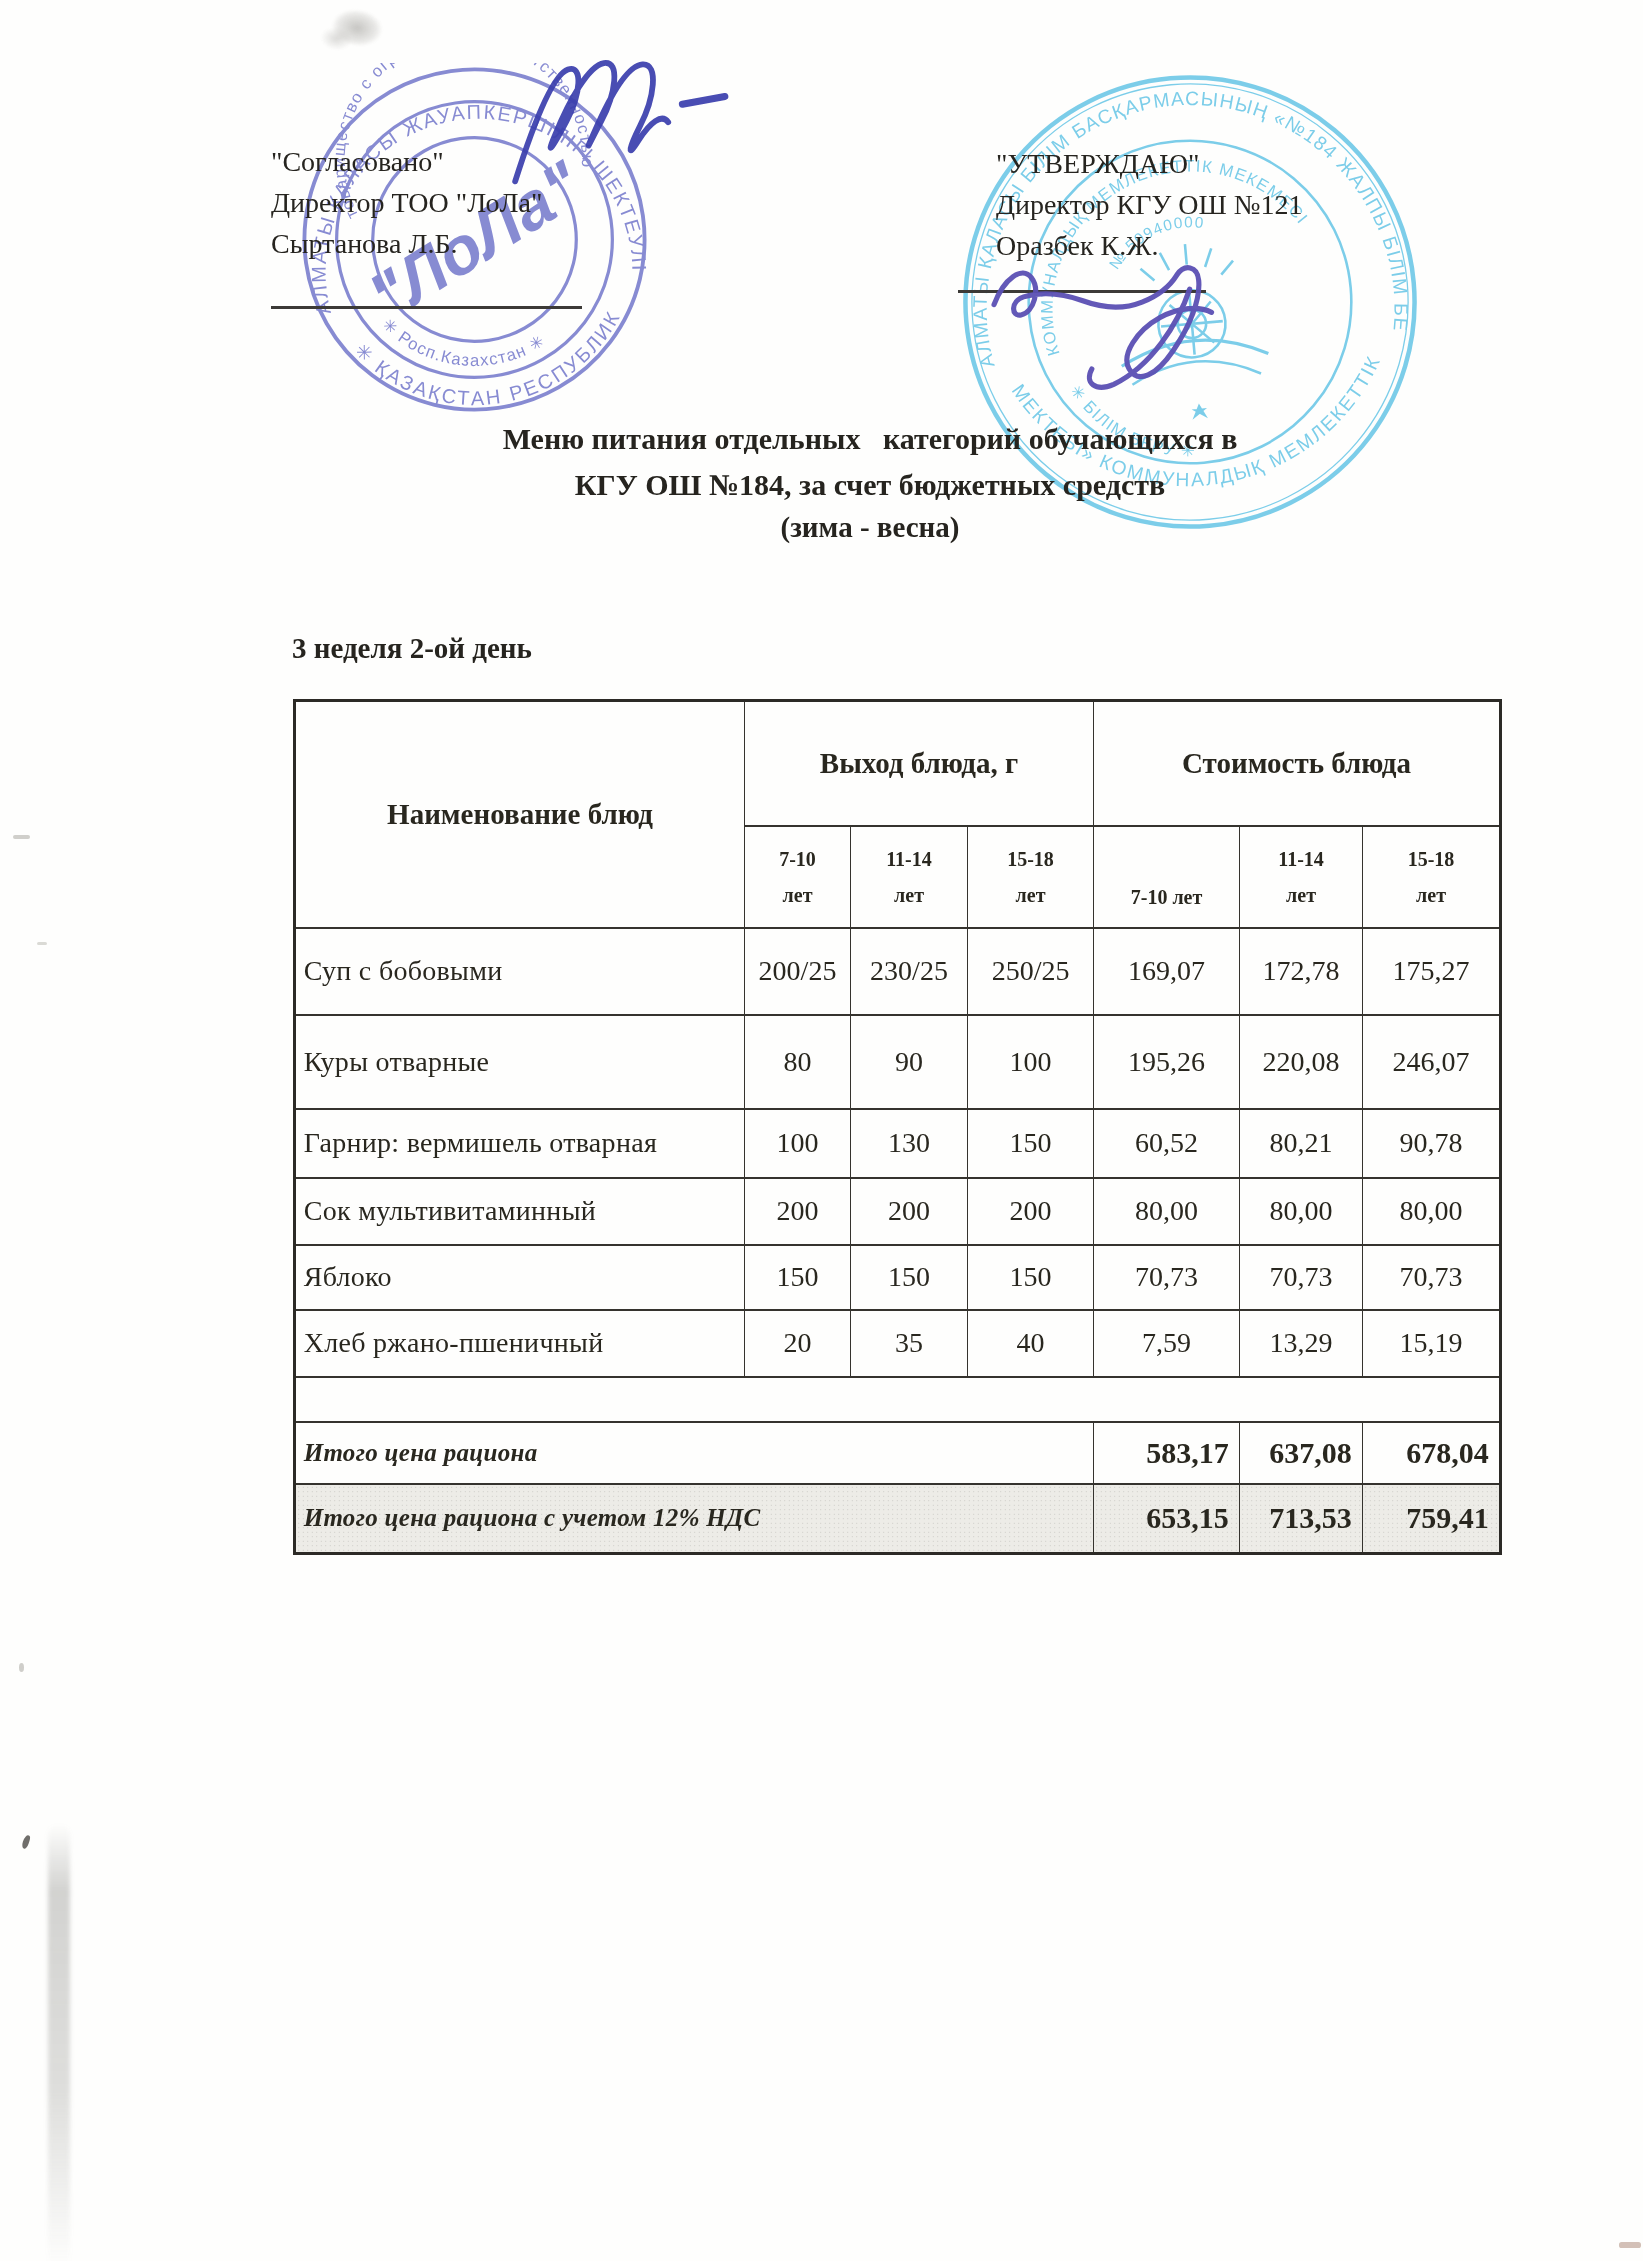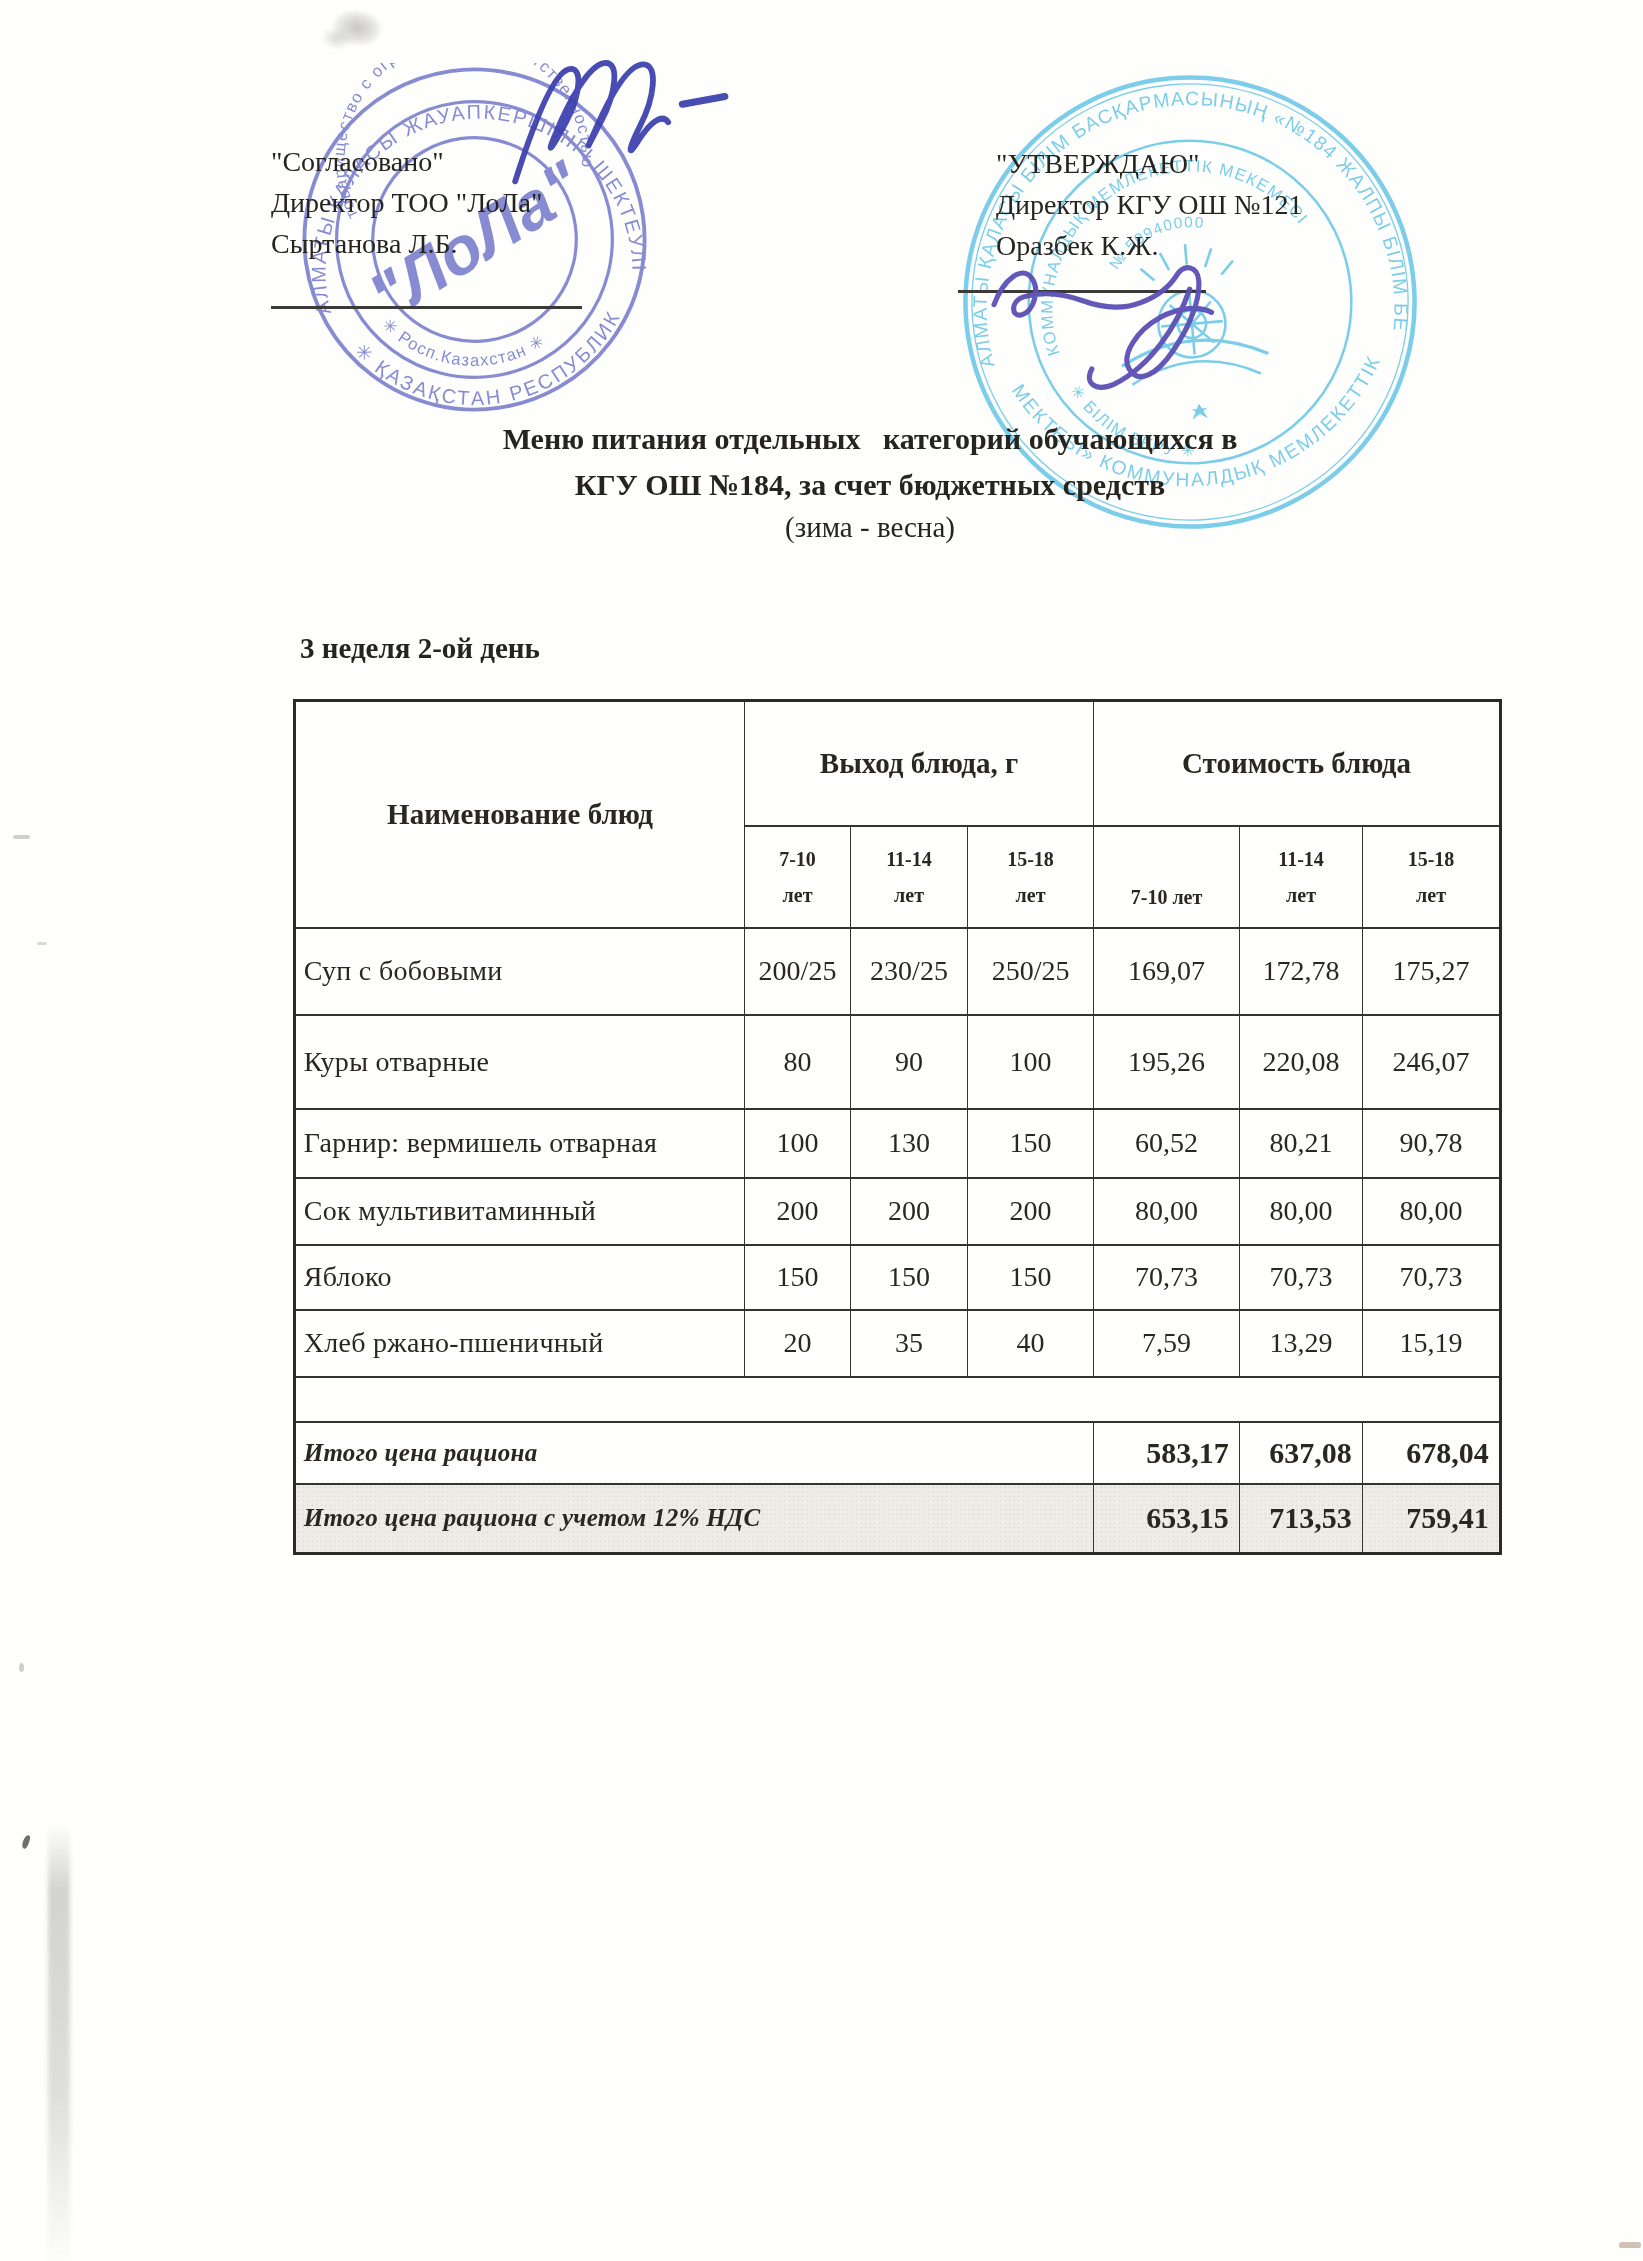--- a/index.html
+++ b/index.html
@@ -33,22 +33,22 @@
   
   .appr{font-size:28px;line-height:41px;white-space:pre;z-index:5;}
   .appr-left{left:271px;top:141px;}
   .appr-right{left:996px;top:143px;}
   .sigline{height:2.6px;background:#3c3a37;z-index:5;}
   .sigline-left{left:271px;top:306px;width:311px;}
   .sigline-right{left:958px;top:290px;width:248px;}
 
   
   .title{left:322px;top:416px;width:1096px;text-align:center;font-weight:bold;font-size:30px;line-height:46px;white-space:pre;z-index:5;}
-  .subtitle{left:322px;top:511px;width:1096px;text-align:center;font-weight:normal;font-size:29px;z-index:5;}
-  .weekday{left:300px;top:632px;font-weight:bold;font-size:29px;z-index:5;}
+  .subtitle{left:322px;top:511px;width:1096px;text-align:center;font-weight:bold;font-size:29px;z-index:5;}
+  .weekday{left:292px;top:632px;font-weight:bold;font-size:29px;z-index:5;}
 
   
   .menu-table{
     position:absolute;left:293px;top:699px;width:1207px;
     border-collapse:collapse;table-layout:fixed;z-index:5;
     font-size:28px;color:#29271f;
   }
   .menu-table td{
     border:1.9px solid #35332e;
     border-top-width:2.6px;border-bottom-width:2.6px;

